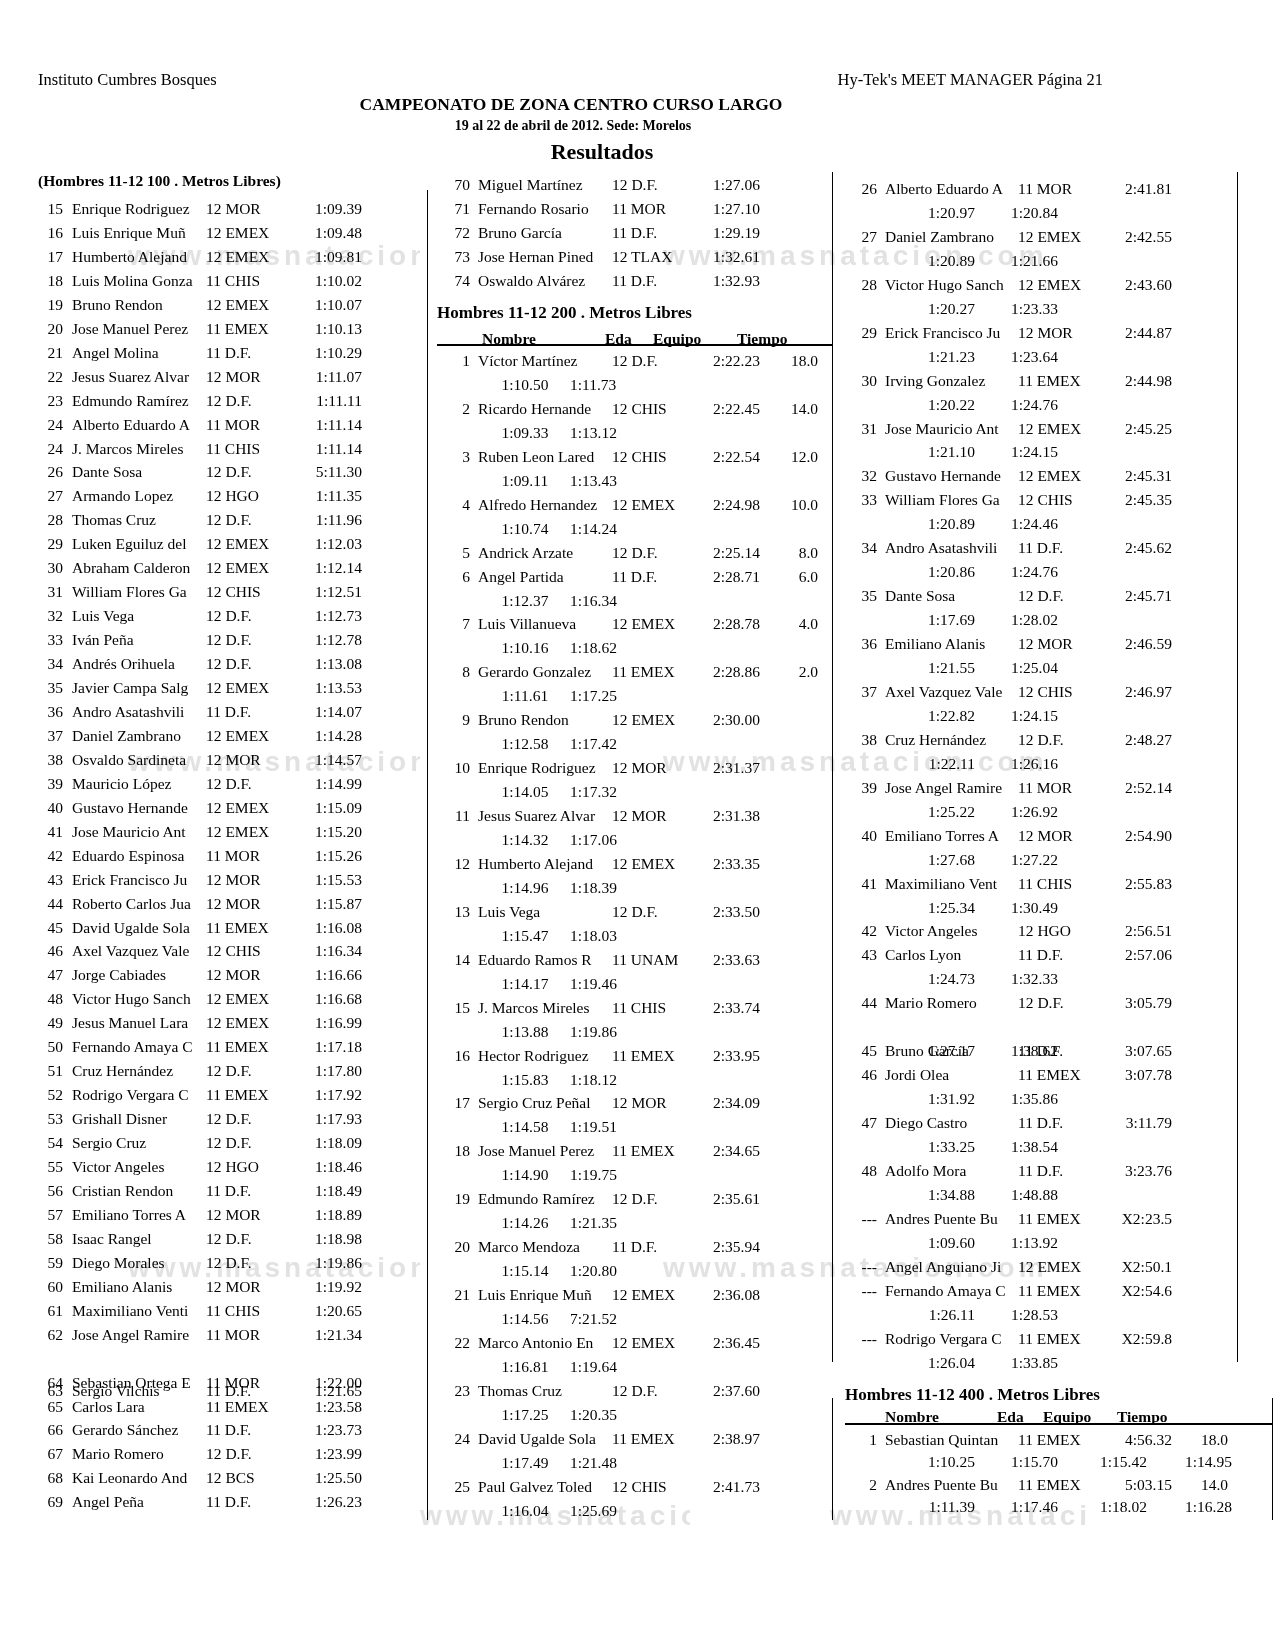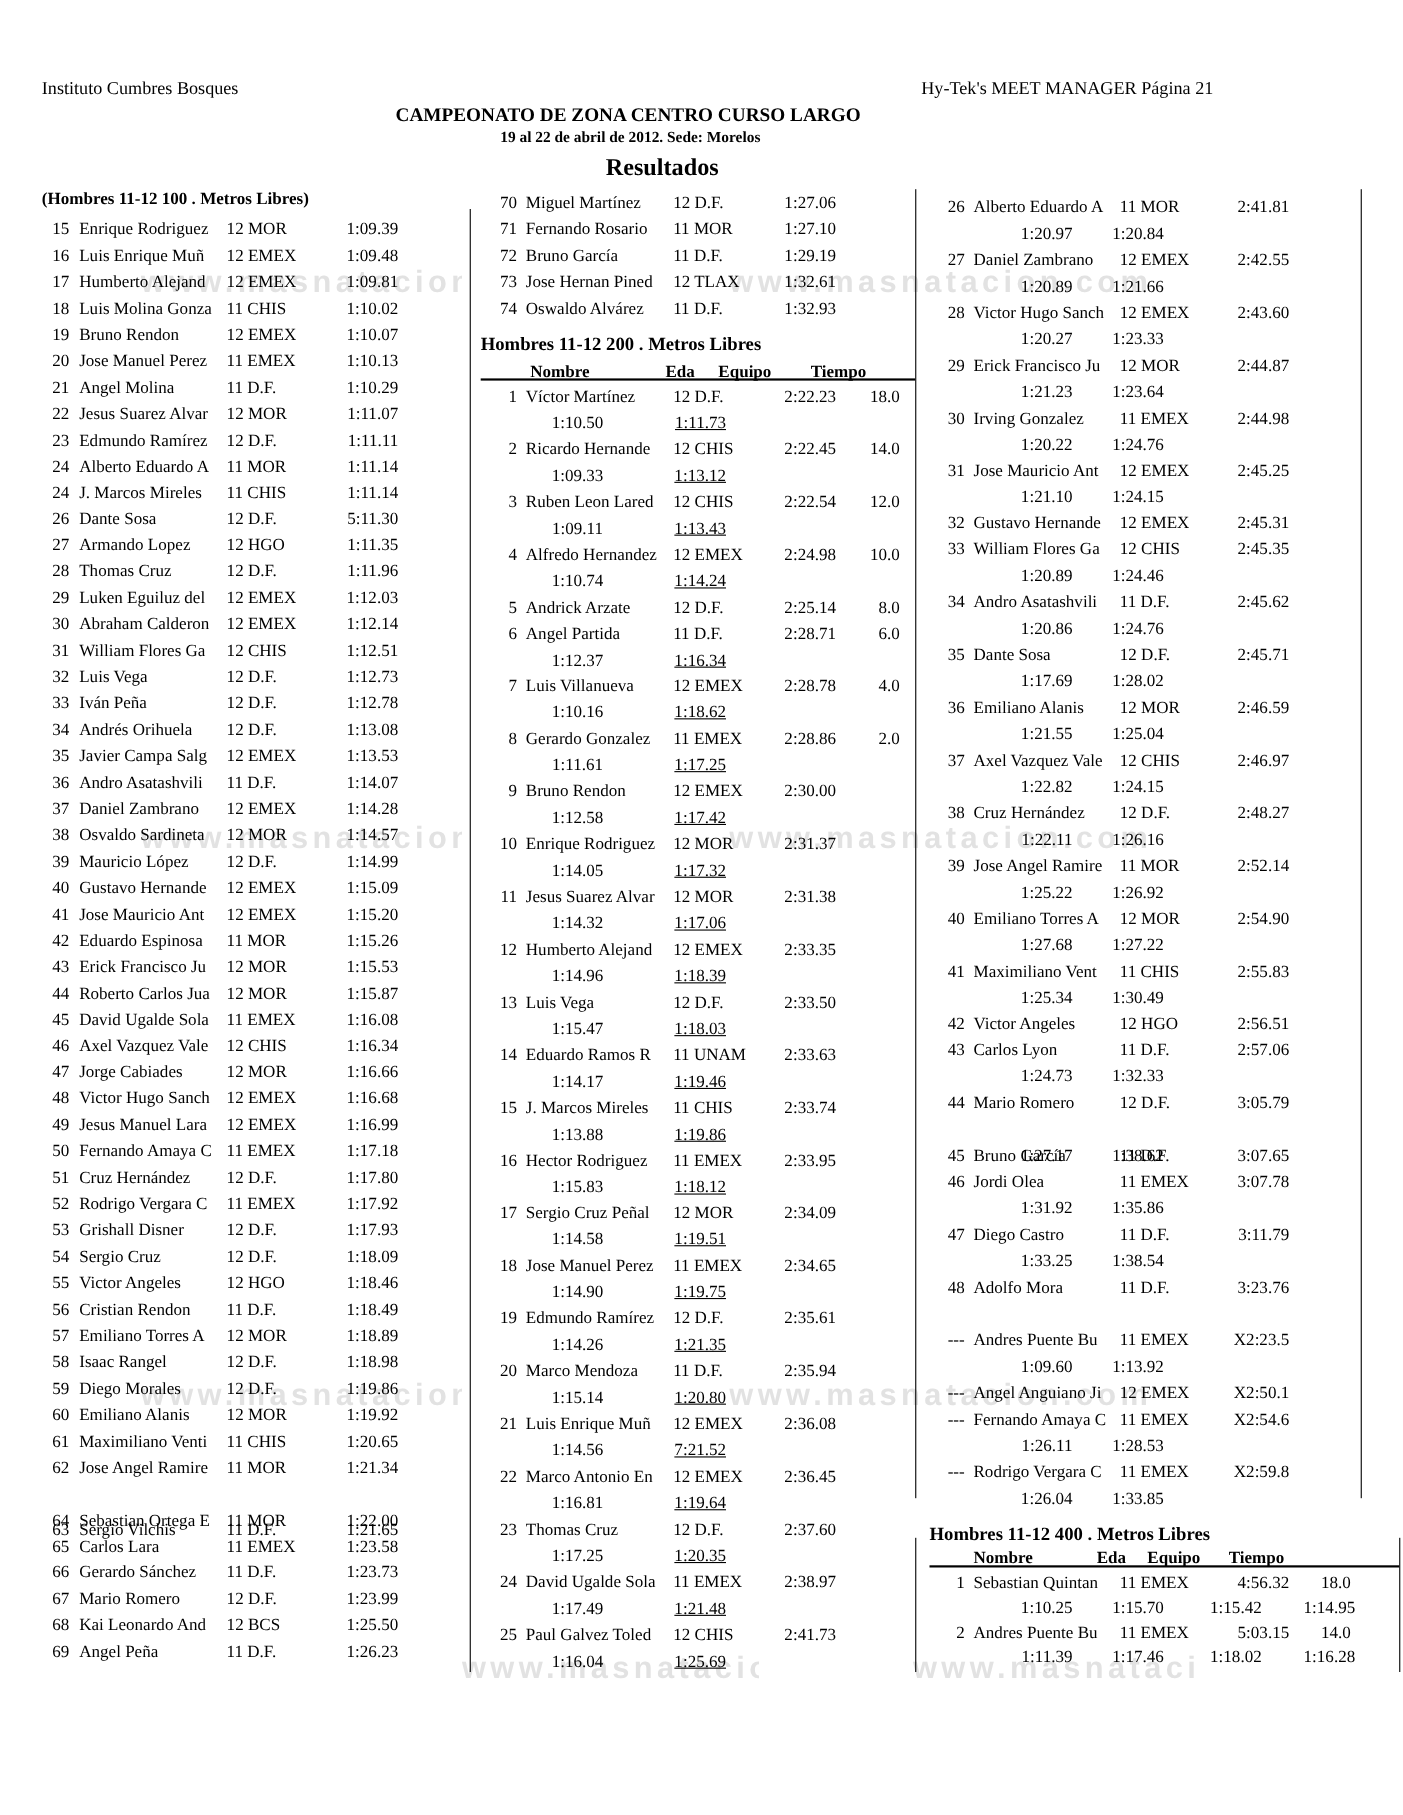--- a/index.html
+++ b/index.html
@@ -21,21 +21,21 @@
   .col3{left:840px;width:435px;}
   .line{position:absolute;width:100%;height:23px;font-size:15.5px;}
   .line span{position:absolute;white-space:nowrap;}
   .rank{text-align:right;}
   .col1 .rank{left:0;width:29px;}   .col1 .name{left:38px;} .col1 .ageteam{left:172px;}
   .col1 .time{left:230px;width:98px;text-align:right;}
   .col2 .rank{left:0;width:36px;}   .col2 .name{left:44px;} .col2 .ageteam{left:178px;}
   .col2 .time{left:230px;width:96px;text-align:right;}
   .col2 .pts{left:344px;width:40px;text-align:right;}
   .col2 .sp1{left:46px;width:90px;text-align:center;}
-  .col2 .sp2{left:136px;width:90px;text-align:right;text-decoration:underline;}
+  .col2 .sp2{left:136px;width:90px;}
   .col3 .rank{left:0;width:37px;}   .col3 .name{left:45px;} .col3 .ageteam{left:178px;}
   .col3 .time{left:236px;width:96px;text-align:right;}
   .col3 .pts{left:348px;width:40px;text-align:right;}
   .col3 .sp1{left:45px;width:90px;text-align:right;}
   .col3 .sp2{left:128px;width:90px;text-align:right;}
   .col3 .sp3{left:217px;width:90px;text-align:right;}
   .col3 .sp4{left:302px;width:90px;text-align:right;}
   .wm{position:absolute;overflow:hidden;height:30px;color:#e2e2e2;font-weight:bold;
       font-family:"Liberation Sans","DejaVu Sans",sans-serif;font-size:28px;letter-spacing:4px;white-space:nowrap;}
 </style>
@@ -901,20 +901,24 @@
       <div class="line" style="top: 1138px;">
         <span class="sp sp1">1:33.25</span>
         <span class="sp sp2">1:38.54</span>
       </div>
       <div class="line" style="top: 1161.95px;">
         <span class="rank">48</span>
         <span class="name">Adolfo Mora</span>
         <span class="ageteam">11 D.F.</span>
         <span class="time">3:23.76</span>
       </div>
+      <div class="line" style="top: 1185.9px;">
+        <span class="sp sp1">1:34.88</span>
+        <span class="sp sp2">1:48.88</span>
+      </div>
       <div class="line" style="top: 1209.85px;">
         <span class="rank">---</span>
         <span class="name">Andres Puente Bu</span>
         <span class="ageteam">11 EMEX</span>
         <span class="time">X2:23.5</span>
       </div>
       <div class="line" style="top: 1233.8px;">
         <span class="sp sp1">1:09.60</span>
         <span class="sp sp2">1:13.92</span>
       </div>

